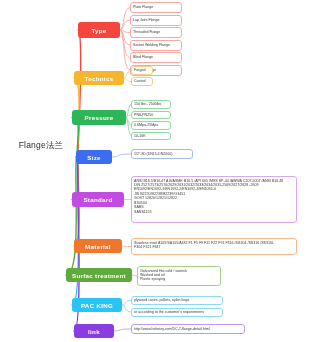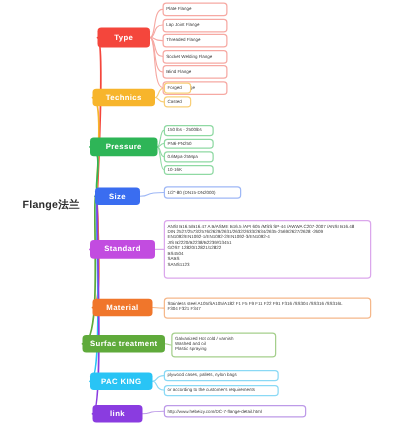--- a/index.html
+++ b/index.html
@@ -1,22 +1,22 @@
 <!DOCTYPE html>
 <html><head>
 <meta charset="utf-8">
 <style>
   html,body{margin:0;padding:0;background:#ffffff;}
   body{width:300px;height:342px;position:relative;overflow:hidden;
        font-family:"Liberation Sans","DejaVu Sans",sans-serif;}
   #canvas{position:absolute;inset:0;width:300px;height:342px;}
   svg.links{position:absolute;left:0;top:0;width:300px;height:342px;pointer-events:none;}
   .node{position:absolute;box-sizing:border-box;}
-  .root{left:4px;top:155px;width:74px;height:18px;display:flex;align-items:center;
-        justify-content:center;font-size:8.5px;color:#2b2b2b;font-weight:700;letter-spacing:.2px;}
+  .root{left:4px;top:137px;width:74px;height:18px;display:flex;align-items:center;
+        justify-content:center;font-size:8.5px;color:#2b2b2b;font-weight:400;letter-spacing:.2px;}
   .branch{display:flex;align-items:center;justify-content:center;color:#ffffff;
           font-weight:700;border-radius:3px;font-size:6.2px;letter-spacing:.3px;}
   .leaf{display:flex;align-items:center;box-sizing:border-box;background:#fff;
         border-radius:3px;border:1px solid #ccc;font-size:3.6px;color:#3a3a3a;
         padding:0 2px;line-height:1.25;}
   .leaf.multi{align-items:flex-start;padding-top:1.5px;}
   .leaf span{display:block;width:100%;white-space:pre-line;}
 </style>
 </head>
 <body>

